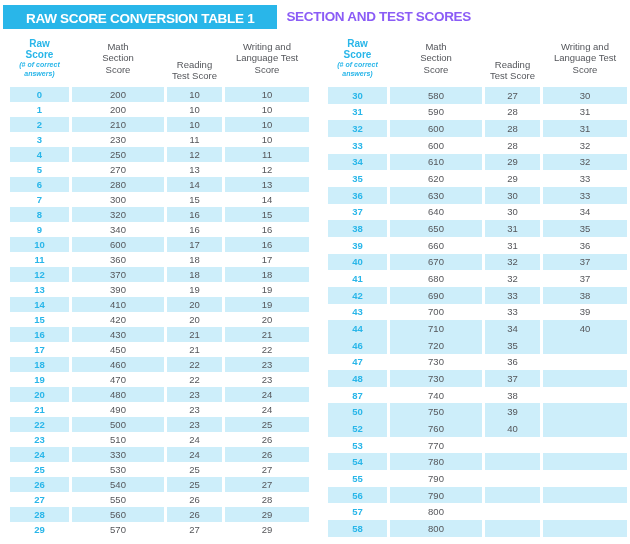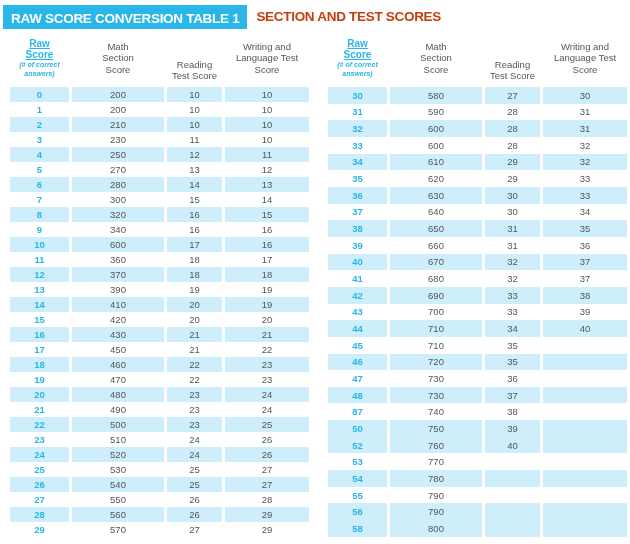--- a/index.html
+++ b/index.html
@@ -12,25 +12,25 @@
   .page { position: relative; width: 630px; height: 544px; }
 
   
   .titlebar {
     display: flex; align-items: center;
     margin: 3px 0 0 3px; height: 27px;
   }
   .badge {
     background: #29b6e9; color: #ffffff;
     font-weight: bold; font-size: 13.5px; letter-spacing: -0.3px;
-    height: 24px; line-height: 27px; padding: 0 8px;
+    height: 24px; line-height: 27px; padding: 0 23px;
     white-space: nowrap;
   }
   .heading {
-    margin-left: 9px; color: #c2410c;
+    margin-left: 9px; color: #8b5cf6;
     font-weight: bold; font-size: 13.5px; letter-spacing: -0.3px;
     white-space: nowrap;
   }
 
   
   .tables {
     display: flex; gap: 13px;
     padding-left: 7px; margin-top: 2px;
   }
   table {
@@ -46,21 +46,21 @@
     height: 52px; vertical-align: middle; text-align: center;
     font-weight: normal; font-size: 9.5px; line-height: 1.18;
     color: #54565b; padding: 0 0 3px 0;
   }
   th .hwrap { display: inline-block; }
   th .w-math    { max-width: 46px; }
   th .w-reading { max-width: 62px; margin-top: 24px; }
   th .w-writing { max-width: 66px; }
 
   th.raw-h { color: #29b6e9; font-weight: bold; font-size: 10px; line-height: 1.1; }
-  th.raw-h .raw-label { display: inline-block; max-width: 36px; text-decoration: underline; }
+  th.raw-h .raw-label { display: inline-block; max-width: 36px; }
   th.raw-h .note {
     display: inline-block; max-width: 52px;
     font-size: 7px; font-style: italic; line-height: 1.2; margin-top: 1px;
   }
 
   td {
     height: 15px; padding: 0; text-align: center;
     font-size: 9.5px; line-height: 15px; color: #55565a;
     overflow: hidden; white-space: nowrap;
   }
@@ -243,21 +243,21 @@
             <td>25</td>
           </tr>
           <tr>
             <td class="raw">23</td>
             <td>510</td>
             <td>24</td>
             <td>26</td>
           </tr>
           <tr class="striped">
             <td class="raw">24</td>
-            <td>520</td>
+            <td>330</td>
             <td>24</td>
             <td>26</td>
           </tr>
           <tr>
             <td class="raw">25</td>
             <td>530</td>
             <td>25</td>
             <td>27</td>
           </tr>
           <tr class="striped">
@@ -395,26 +395,20 @@
             <td>700</td>
             <td>33</td>
             <td>39</td>
           </tr>
           <tr class="striped">
             <td class="raw">44</td>
             <td>710</td>
             <td>34</td>
             <td>40</td>
           </tr>
-          <tr>
-            <td class="raw">45</td>
-            <td>710</td>
-            <td>35</td>
-            <td></td>
-          </tr>
           <tr class="striped">
             <td class="raw">46</td>
             <td>720</td>
             <td>35</td>
             <td></td>
           </tr>
           <tr>
             <td class="raw">47</td>
             <td>730</td>
             <td>36</td>
@@ -461,20 +455,26 @@
             <td>790</td>
             <td></td>
             <td></td>
           </tr>
           <tr class="striped">
             <td class="raw">56</td>
             <td>790</td>
             <td></td>
             <td></td>
           </tr>
+          <tr>
+            <td class="raw">57</td>
+            <td>800</td>
+            <td></td>
+            <td></td>
+          </tr>
           <tr class="striped">
             <td class="raw">58</td>
             <td>800</td>
             <td></td>
             <td></td>
           </tr>
         </tbody>
     </table>
 
   </div>

